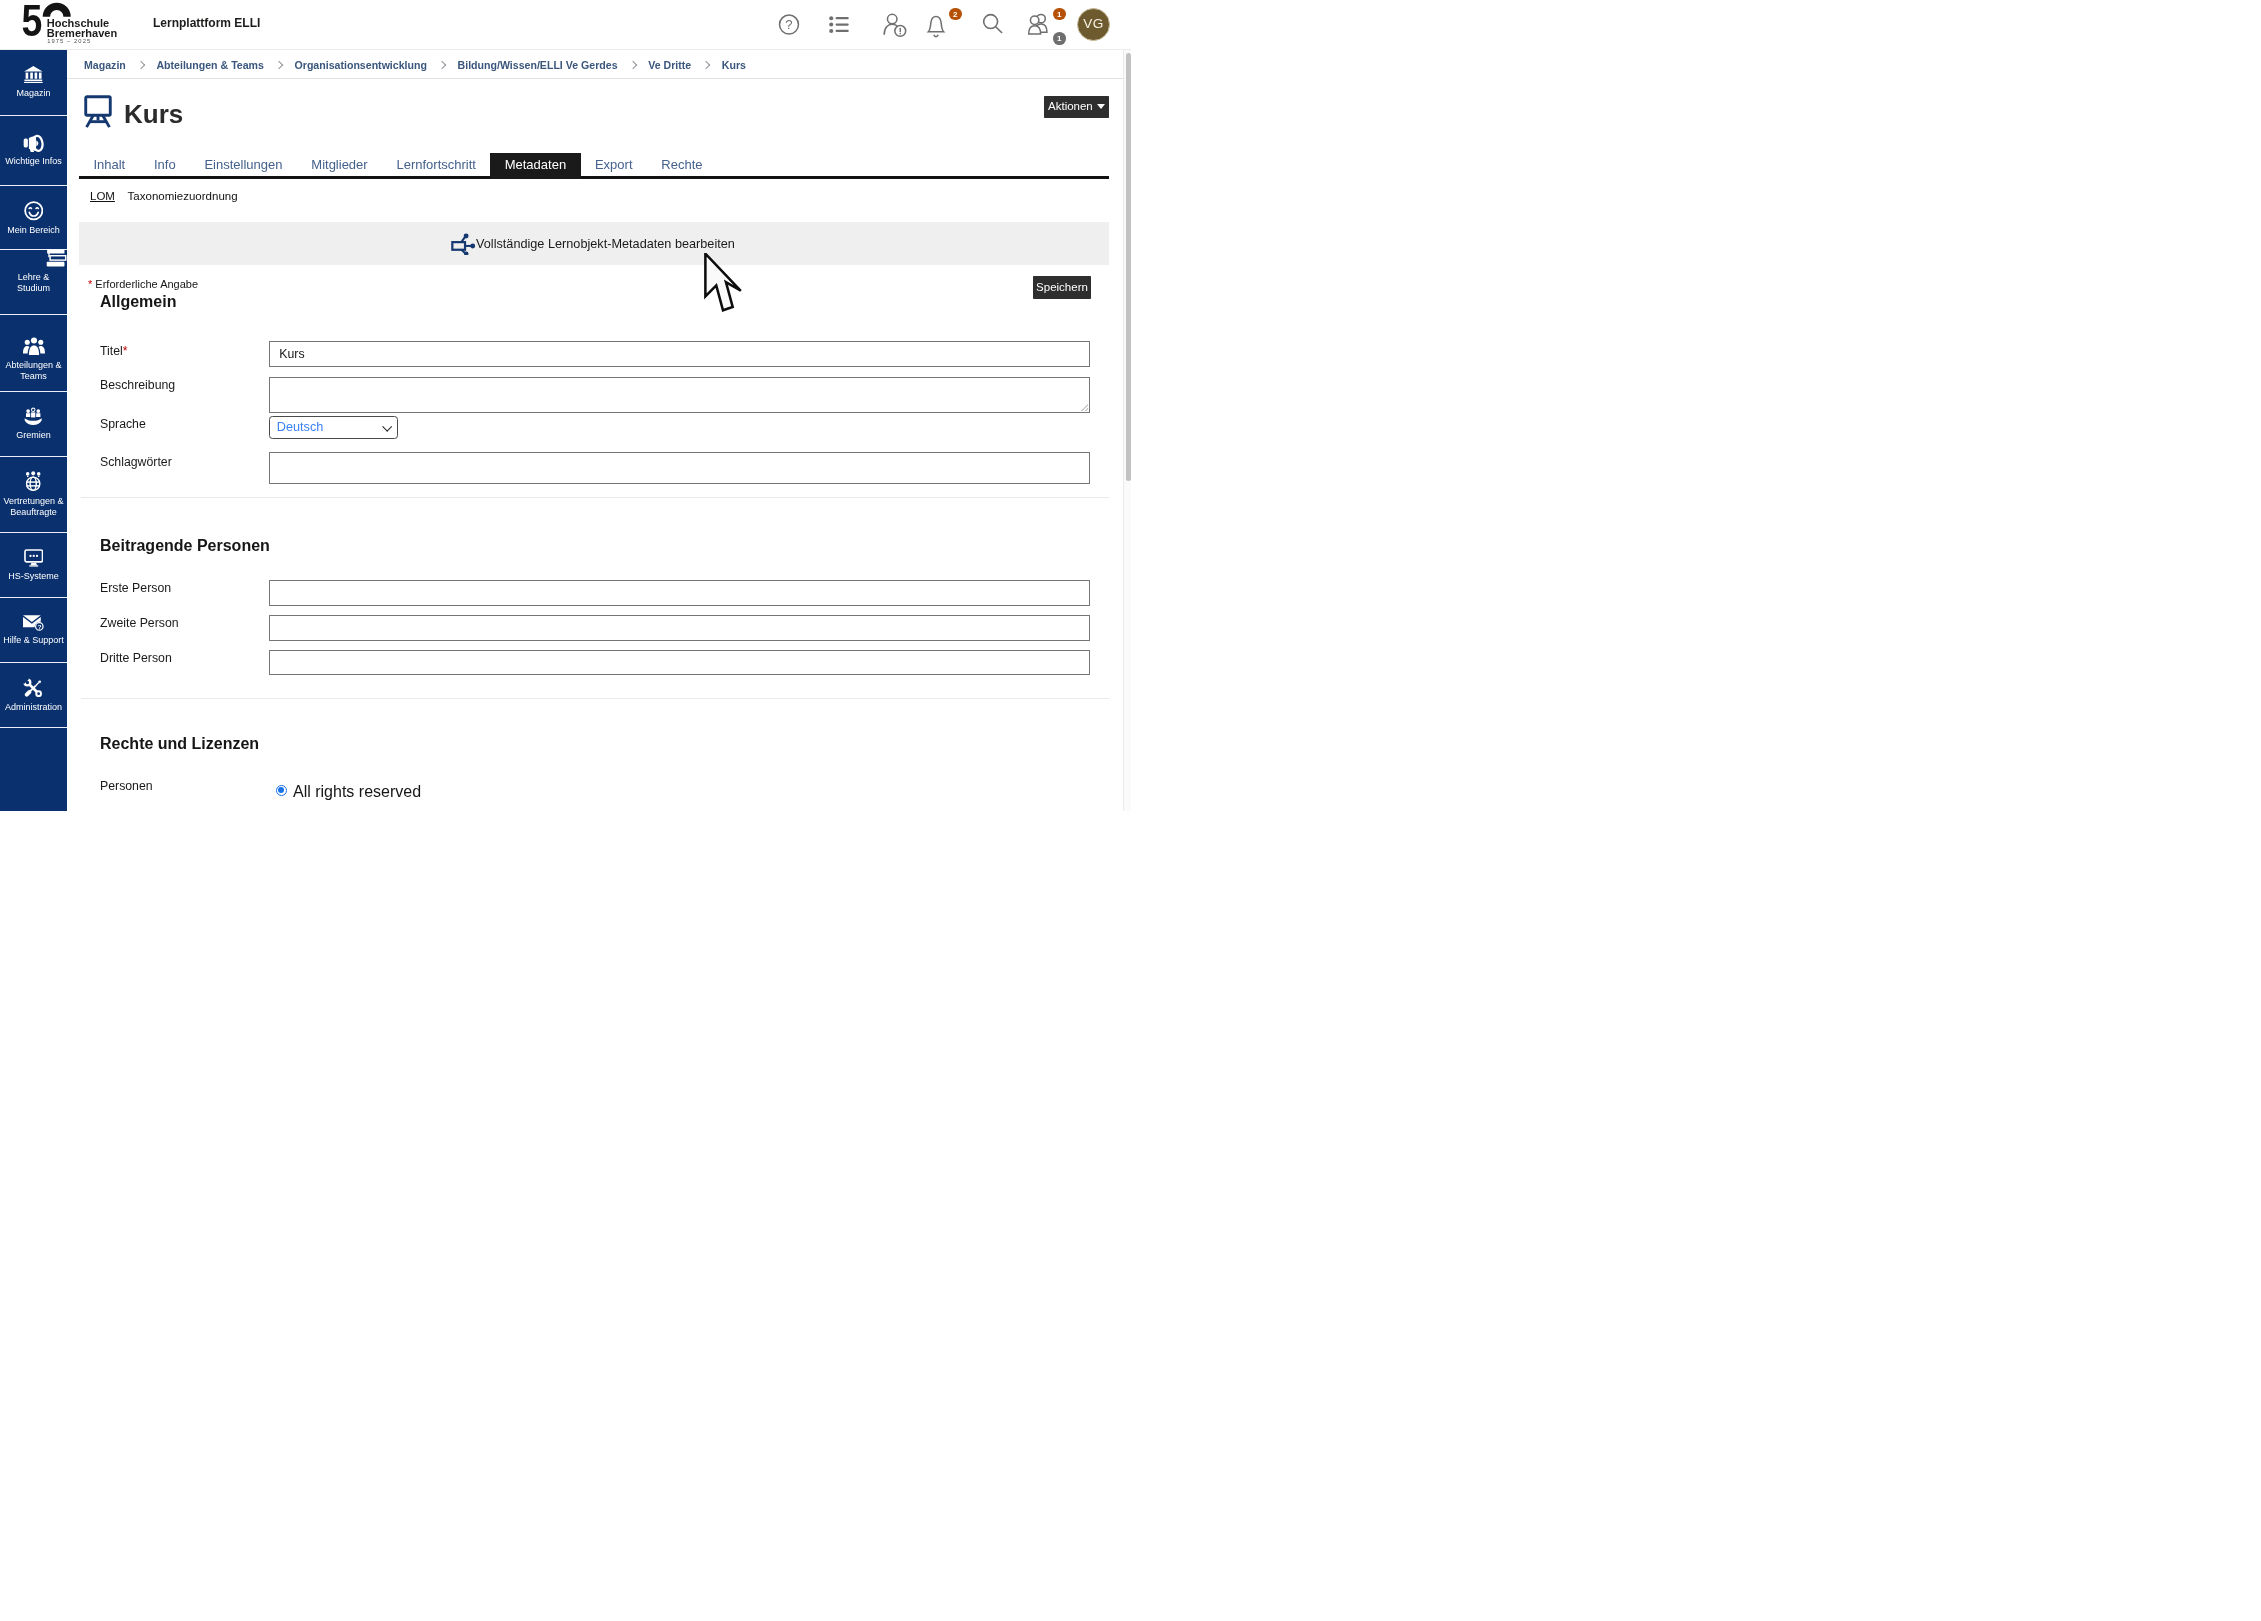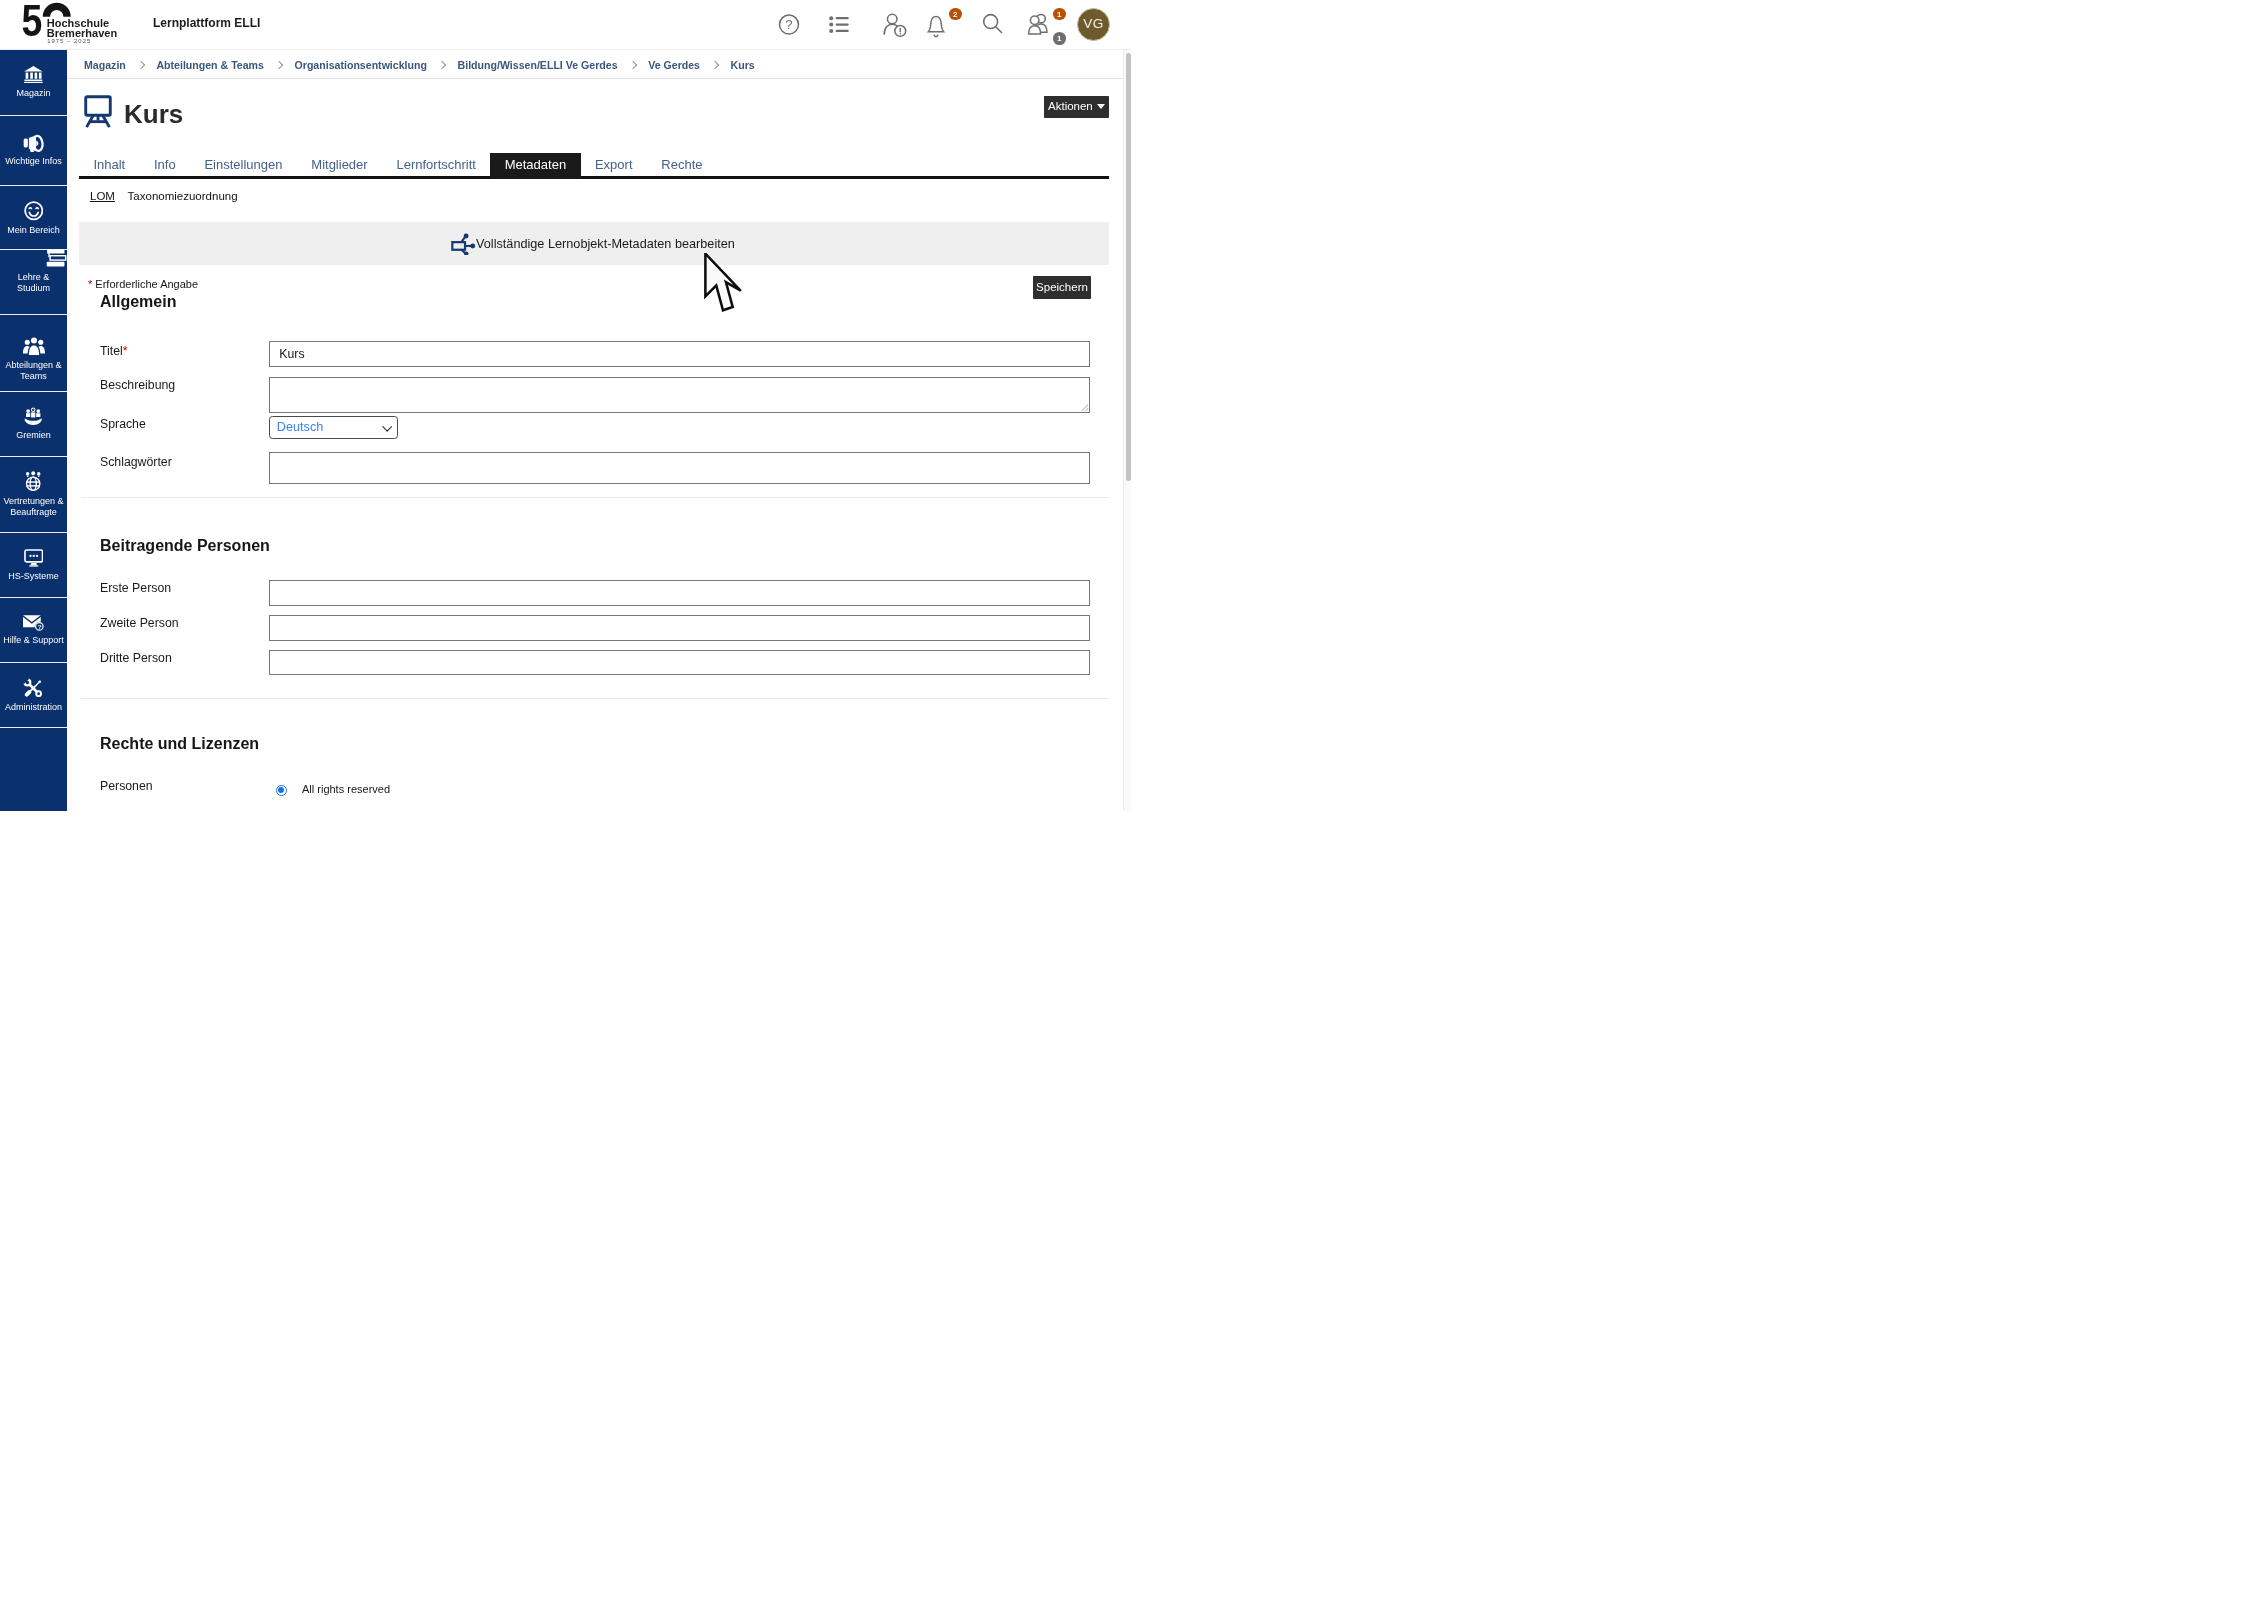--- a/index.html
+++ b/index.html
@@ -77,21 +77,21 @@
 
 #select { position:absolute; left:202px; top:337px; width:129px; height:23px;
   border:1.3px solid #4a4a4a; border-radius:3.4px; font-size:12.7px; line-height:20.4px; padding-left:6.8px; color:#3b82f6; }
 #select .sc { position:absolute; right:8.5px; top:7.6px; width:6.8px; height:6.8px;
   border-right:1.5px solid #222; border-bottom:1.5px solid #222; transform:rotate(45deg) translateY(-2.5px); }
 
 #radio { position:absolute; left:209px; top:706px; width:11px; height:11px; border-radius:50%;
   background:#fff; border:1.3px solid #1973e8; }
 #radio::after { content:""; position:absolute; left:1.3px; top:1.3px; width:6px; height:6px;
   border-radius:50%; background:#1973e8; }
-#radiolbl { position:absolute; left:226px; top:704px; font-size:11px; color:#161616;margin-left:9px; }
+#radiolbl { position:absolute; left:226px; top:704px; font-size:16px; color:#161616; }
 
 
 #sbtrack { position:absolute; left:1123px; top:50px; width:8px; height:761px; background:#fafafa;
   border-left:0.8px solid #ebebeb; z-index:6; }
 #sbthumb { position:absolute; left:1126px; top:53px; width:4.7px; height:428px; background:#c2c2c2;
   border-radius:4.2px; z-index:7; }
 #cursor { position:absolute; left:704px; top:253px; z-index:9; }
 </style>
 </head>
 <body>
@@ -303,21 +303,21 @@
   <div id="crumbbar">
     <div id="crumbs">
       <a>Magazin</a>
         <span class="chev"></span>
       <a>Abteilungen &amp; Teams</a>
         <span class="chev"></span>
       <a>Organisationsentwicklung</a>
         <span class="chev"></span>
       <a>Bildung/Wissen/ELLI Ve Gerdes</a>
         <span class="chev"></span>
-      <a>Ve Gerdes</a>
+      <a>Ve Dritte</a>
         <span class="chev"></span>
       <a>Kurs</a>
     </div>
   </div>
 
   <div id="content">
     <svg id="titleicon" width="28" height="33" viewBox="0 0 33 39">
       <g fill="none" stroke="#14386f" stroke-width="3.4">
         <rect x="2" y="2" width="29" height="22" rx="1.5"></rect>
         <line x1="16.5" y1="24" x2="16.5" y2="30"></line>

